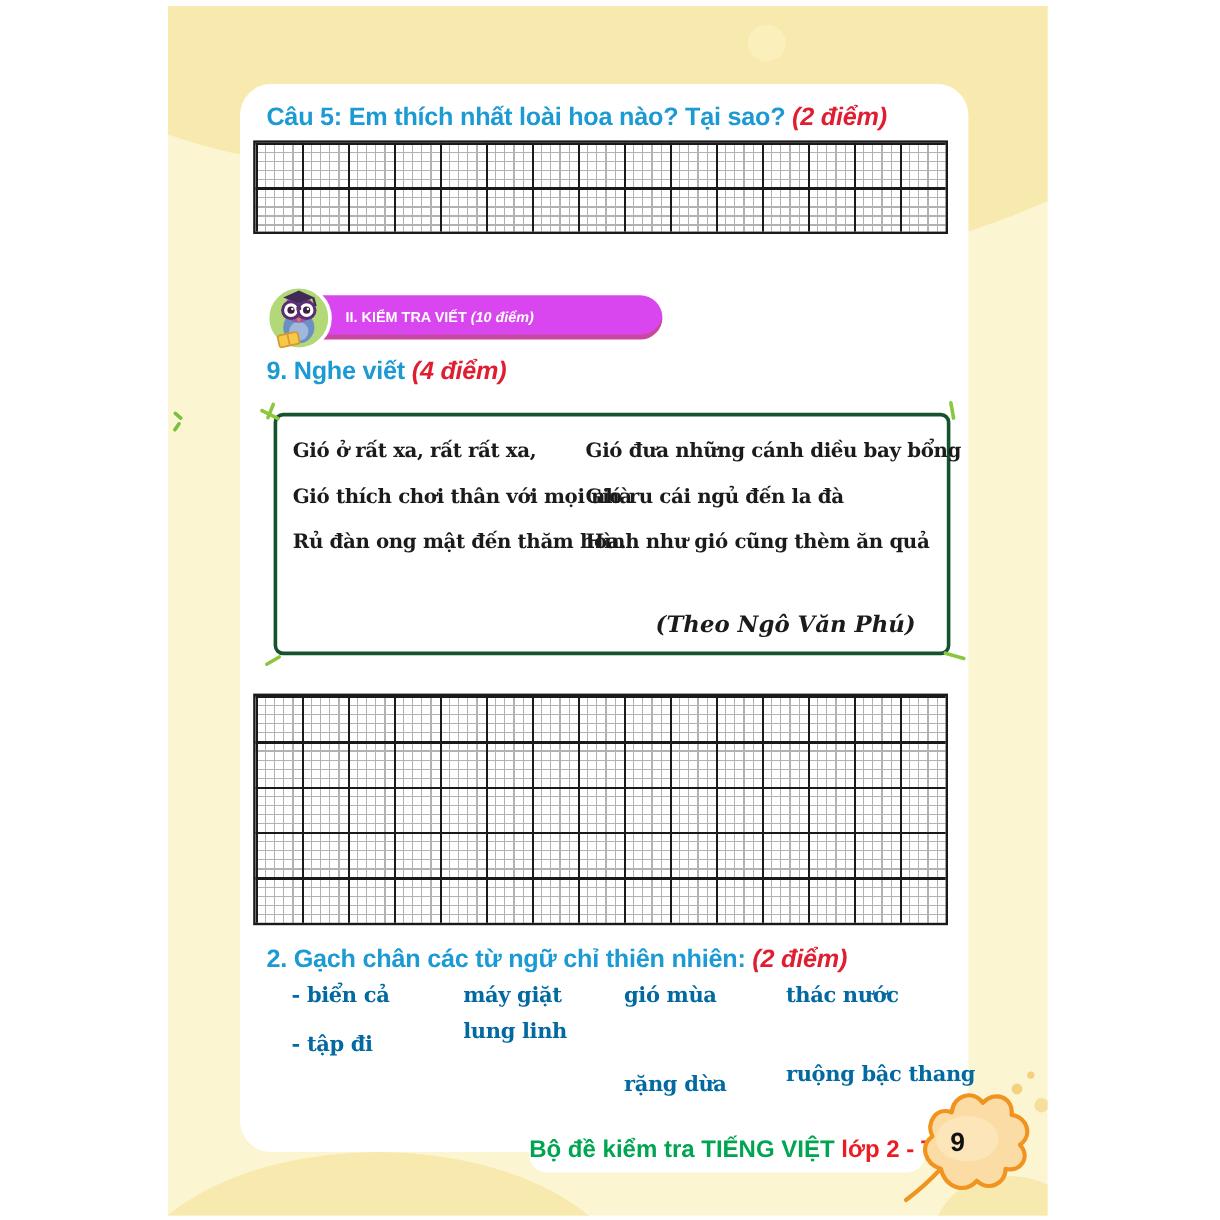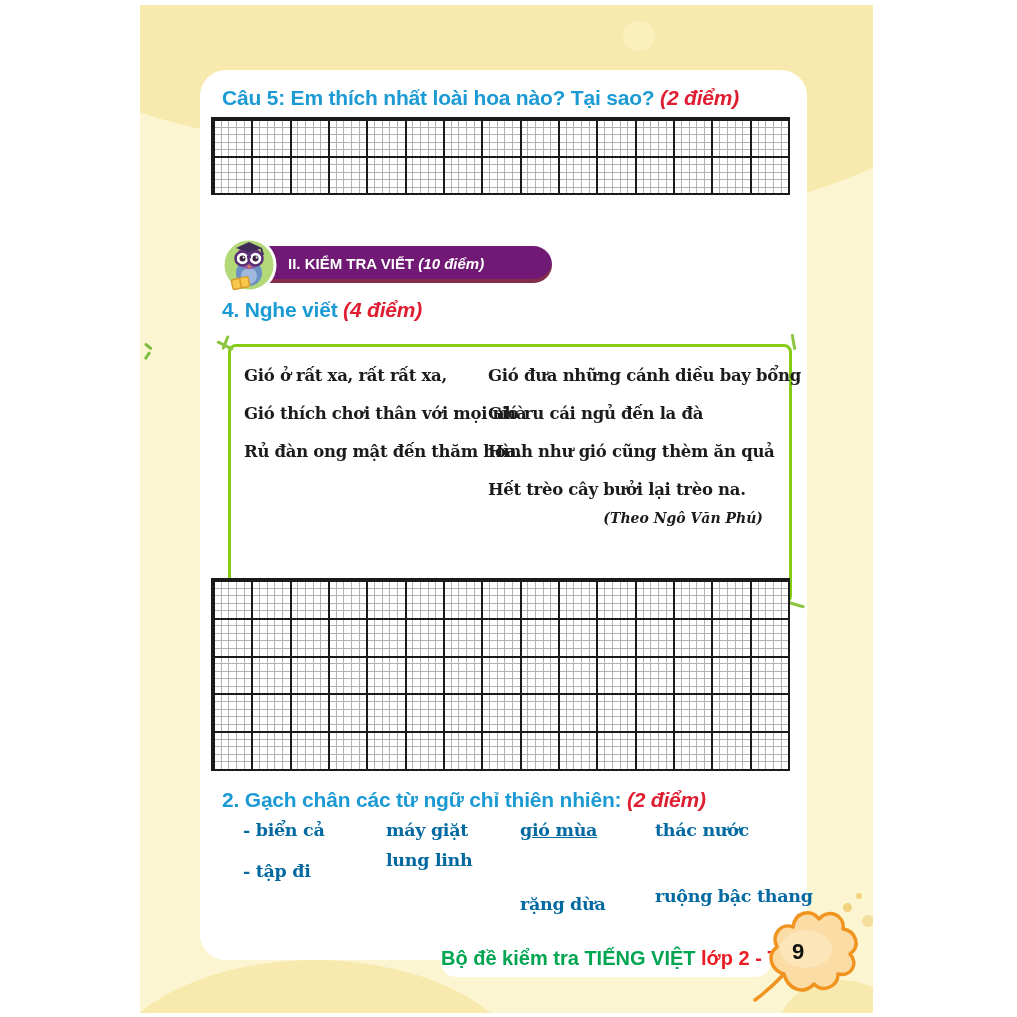--- a/index.html
+++ b/index.html
@@ -32,41 +32,41 @@
           background-image:
             repeating-linear-gradient(to right, #1a1a1a 0 2px, transparent 2px 38.33px),
             repeating-linear-gradient(to bottom, #1a1a1a 0 2px, transparent 2px var(--rowh)),
             repeating-linear-gradient(to right, #b2b2b2 0 1px, transparent 1px 7.67px),
             repeating-linear-gradient(to bottom, #b2b2b2 0 1px, transparent 1px 7.56px); }
   .grid1 { top:117px; height:78px; --rowh:37px; }
   .grid2 { top:578px; height:193px; --rowh:37.8px; }
 
   
   .badge { position:absolute; left:238px; top:246px; width:314px; height:37px;
-           background:#701a75; border-radius:19px; color:#fff; font-weight:bold;
-           font-size:15px; line-height:36px; padding-left:50px; white-space:nowrap;
+           background:#d946ef; border-radius:19px; color:#fff; font-weight:bold;
+           font-size:12px; line-height:36px; padding-left:50px; white-space:nowrap;
            box-shadow:inset 0 -4px 0 rgba(165,80,0,0.35); }
   .badge .it { font-style:italic; }
   .owlicon { position:absolute; left:221px; top:237px; width:56px; height:56px; }
 
   
-  .poembox { position:absolute; left:228px; top:344px; width:564px; height:260px;
-             border:3px solid #84cc16; border-radius:8px; }
+  .poembox { position:absolute; left:228px; top:344px; width:564px; height:202px;
+             border:3px solid #14532d; border-radius:8px; }
   .tick { position:absolute; background:#8CC63F; border-radius:2px; }
   .tick.t1 { left:-15px; top:-3px; width:18px; height:3px; transform:rotate(26deg); }
   .tick.t2 { left:-7px; top:-12px; width:3px; height:15px; transform:rotate(22deg); }
   .tick.t3 { right:-6px; top:-13px; width:3px; height:16px; transform:rotate(-10deg); }
   .tick.t4 { right:-16px; bottom:-5px; width:19px; height:3px; transform:rotate(16deg); }
   .tick.t5 { left:-11px; bottom:-9px; width:15px; height:3px; transform:rotate(-30deg); }
   .poem-col { position:absolute; top:10px; font-family:"DejaVu Serif", serif; font-weight:bold;
               color:#1b1b1b; font-size:16.5px; letter-spacing:-0.3px; line-height:38px; white-space:nowrap; }
   .poem-col.left { left:13px; }
   .poem-col.right { left:257px; }
   .poem-attr { position:absolute; right:26px; top:163px; font-family:"DejaVu Serif", serif;
-               font-weight:bold; font-style:italic; font-size:14px; color:#1b1b1b; }
+               font-weight:bold; font-style:italic; font-size:19px; color:#1b1b1b; }
   .sparkle { position:absolute; background:#7CBE3F; border-radius:2px; }
   .sp1 { left:144px; top:345px; width:9px; height:2.5px; transform:rotate(40deg); }
   .sp2 { left:146px; top:351px; width:2.5px; height:9px; transform:rotate(35deg); }
 
   
   .word { position:absolute; font-family:"DejaVu Serif", serif; font-weight:bold;
           font-size:17.5px; color:#0369a1; letter-spacing:-0.3px; white-space:nowrap; }
 
   
   .footerpill { position:absolute; left:441px; top:940px; width:330px; height:37px;
@@ -121,55 +121,54 @@
     <circle cx="34.5" cy="21.5" r="7" fill="#ffffff" stroke="#5A2D74" stroke-width="2.5"></circle>
     <line x1="26" y1="20" x2="30" y2="20" stroke="#5A2D74" stroke-width="2.5"></line>
     <circle cx="21.5" cy="21.5" r="3" fill="#3C2140"></circle>
     <circle cx="34.5" cy="21.5" r="3" fill="#3C2140"></circle>
     <circle cx="22.6" cy="20.4" r="1" fill="#ffffff"></circle>
     <circle cx="35.6" cy="20.4" r="1" fill="#ffffff"></circle>
     <polygon points="26,28.5 30,28.5 28,31.5" fill="#E8872C"></polygon>
   </svg>
 
   <div class="h-blue" style="left:222px; top:298px;">
-    <span>4. Nghe viết </span><span class="pts">(4 điểm)</span>
+    <span>9. Nghe viết </span><span class="pts">(4 điểm)</span>
   </div>
 
   <div class="sparkle sp1"></div>
   <div class="sparkle sp2"></div>
 
   <div class="poembox">
     <div class="tick t1"></div>
     <div class="tick t2"></div>
     <div class="tick t3"></div>
     <div class="tick t4"></div>
     <div class="tick t5"></div>
     <div class="poem-col left">
       <div>Gió ở rất xa, rất rất xa,</div>
       <div>Gió thích chơi thân với mọi nhà</div>
       <div>Rủ đàn ong mật đến thăm hoa.</div>
     </div>
     <div class="poem-col right">
       <div>Gió đưa những cánh diều bay bổng</div>
       <div>Gió ru cái ngủ đến la đà</div>
       <div>Hình như gió cũng thèm ăn quả</div>
-      <div>Hết trèo cây bưởi lại trèo na.</div>
     </div>
     <div class="poem-attr">(Theo Ngô Văn Phú)</div>
   </div>
 
   <div class="grid grid2"></div>
 
   <div class="h-blue" style="left:222px; top:788px;">
     <span>2. Gạch chân các từ ngữ chỉ thiên nhiên: </span><span class="pts">(2 điểm)</span>
   </div>
 
   <div class="word" style="left:243px; top:820px;">- biển cả</div>
   <div class="word" style="left:386px; top:820px;">máy giặt</div>
-  <div class="word" style="left:520px; top:820px;text-decoration:underline;">gió mùa</div>
+  <div class="word" style="left:520px; top:820px;">gió mùa</div>
   <div class="word" style="left:655px; top:820px;">thác nước</div>
   <div class="word" style="left:243px; top:850px;margin-top:11px;">- tập đi</div>
   <div class="word" style="left:386px; top:850px;">lung linh</div>
   <div class="word" style="left:520px; top:850px;margin-top:44px;">rặng dừa</div>
   <div class="word" style="left:655px; top:886px;">ruộng bậc thang</div>
 
   <div class="footerpill">
     <span class="fgreen">Bộ đề kiểm tra TIẾNG VIỆT </span><span class="fred">lớp 2 - Tập 2</span>
   </div>
 

